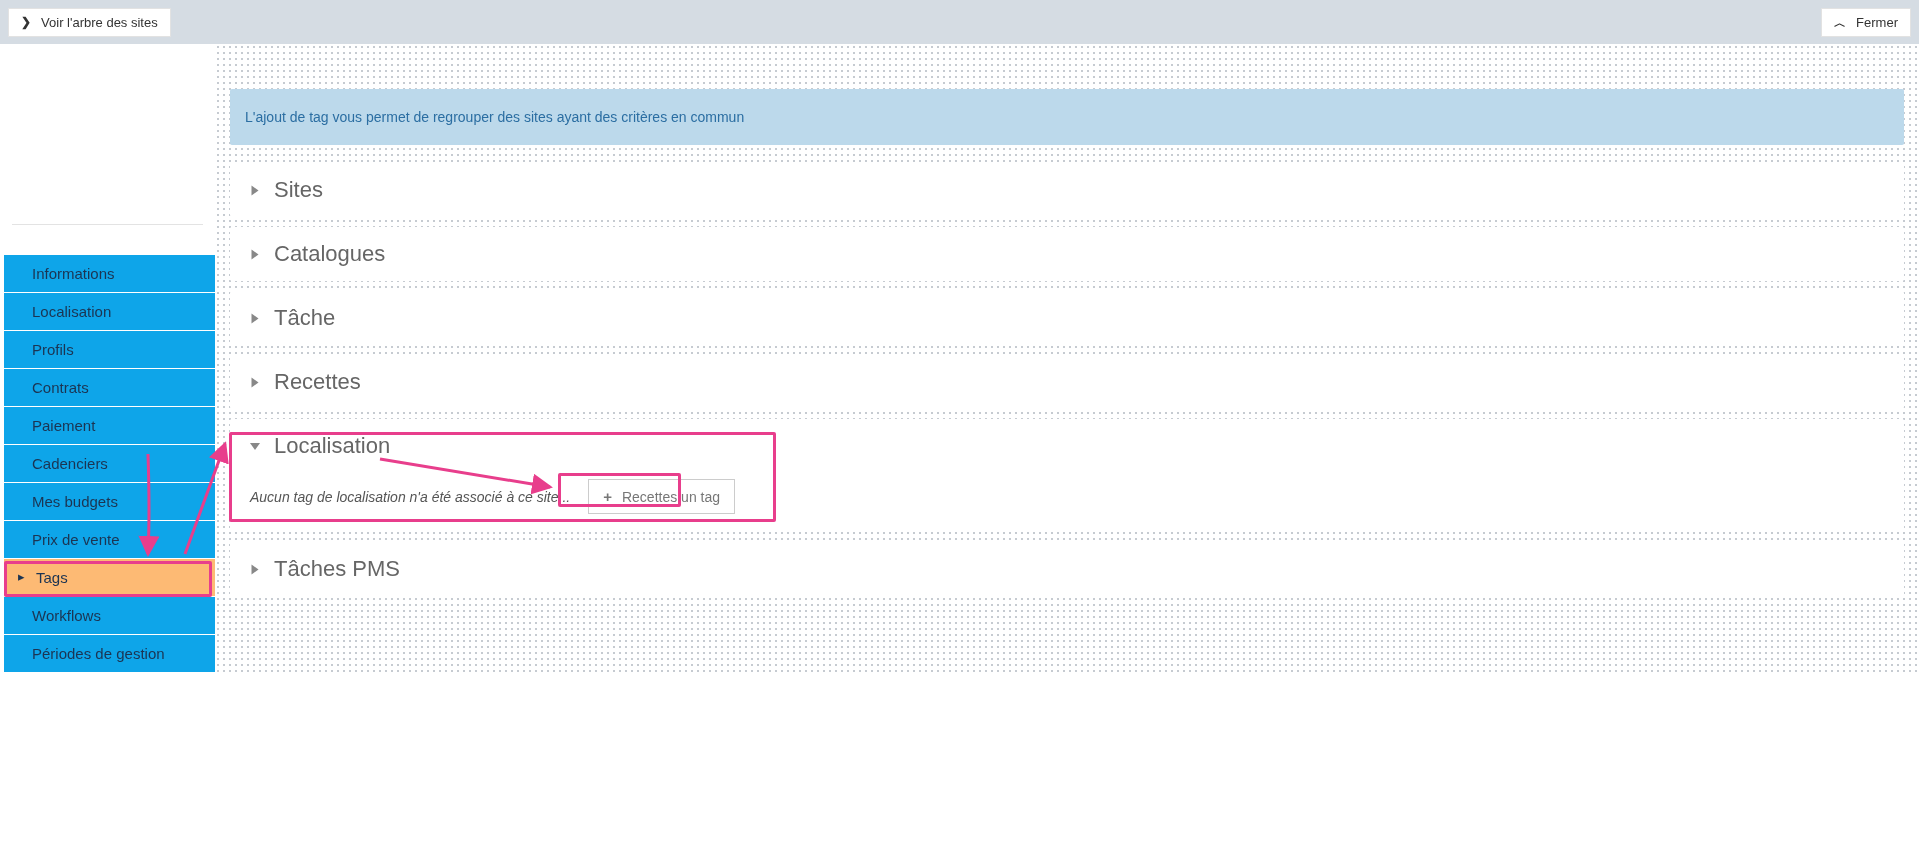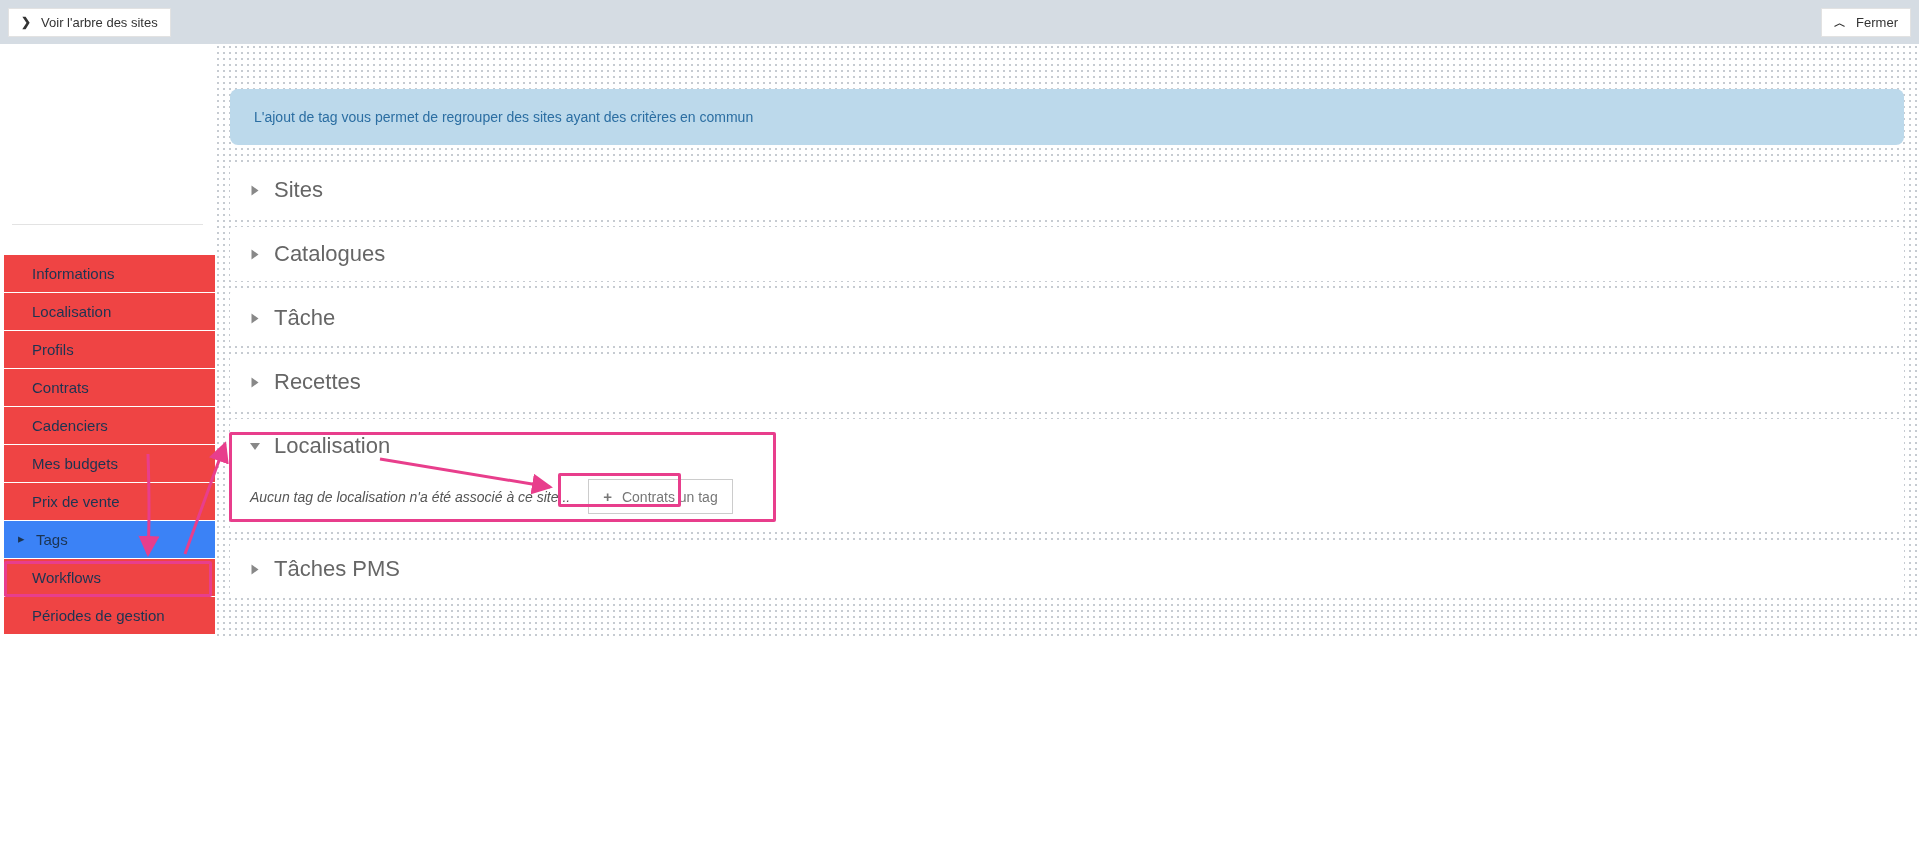--- a/index.html
+++ b/index.html
@@ -37,47 +37,47 @@
   .page { display: flex; }
   .leftcol { width: 215px; flex: 0 0 215px; padding-top: 180px; }
   .rightcol { flex: 1; padding: 45px 15px 30px 15px; }
   .dotbg {
     background-image: radial-gradient(#c6cbd1 1px, transparent 1px);
     background-size: 6px 6px;
     background-color: #fff;
   }
   .side-sep { border-top: 1px solid #e3e3e3; margin: 0 12px 30px 12px; }
   .side-item {
-    background: #ef4444;
+    background: #0ea5e9;
     color: #1c3452;
     padding: 10px 28px;
     margin-bottom: 1px;
     cursor: pointer;
     font-size: 15px;
     position: relative;
     margin-left: 4px;
   }
   .side-item.active {
     padding-left: 32px;
-    background: #3b82f6;
+    background: #fdba74;
   }
   .side-item.active::before {
     content: "▸";
     position: absolute;
     left: 14px;
     top: 10px;
     font-size: 13px;
     color: #1c3452;
   }
   
   .infobox {
     background: #bcd9eb;
     color: #2b6ea2;
-    padding: 20px 24px;
-    border-radius: 8px;
+    padding: 20px 15px;
+    border-radius: 2px;
     margin-bottom: 18px;
     font-size: 14px;
   }
   
   .card {
     background: #fff;
     margin-bottom: 10px;
     border-radius: 2px;
   }
   .card-header {
@@ -150,20 +150,21 @@
 </div>
 
 <div class="page">
 
   <div class="leftcol">
     <div class="side-sep"></div>
     <div class="side-item"><span>Informations</span></div>
     <div class="side-item"><span>Localisation</span></div>
     <div class="side-item"><span>Profils</span></div>
     <div class="side-item"><span>Contrats</span></div>
+    <div class="side-item"><span>Paiement</span></div>
     <div class="side-item"><span>Cadenciers</span></div>
     <div class="side-item"><span>Mes budgets</span></div>
     <div class="side-item"><span>Prix de vente</span></div>
     <div class="side-item active"><span>Tags</span></div>
     <div class="side-item"><span>Workflows</span></div>
     <div class="side-item"><span>Périodes de gestion</span></div>
   </div>
 
   <div class="rightcol dotbg">
 
@@ -202,21 +203,21 @@
 
     <div class="card">
       <div class="card-header">
         <span class="tri open"></span>
         <span>Localisation</span>
       </div>
       <div class="card-body">
         <span class="empty-msg">Aucun tag de localisation n'a été associé à ce site...</span>
         <button class="add-btn">
           <span class="plus">+</span>
-          <span>Contrats un tag</span>
+          <span>Recettes un tag</span>
         </button>
       </div>
     </div>
 
     <div class="card">
       <div class="card-header">
         <span class="tri"></span>
         <span>Tâches PMS</span>
       </div>
     </div>

